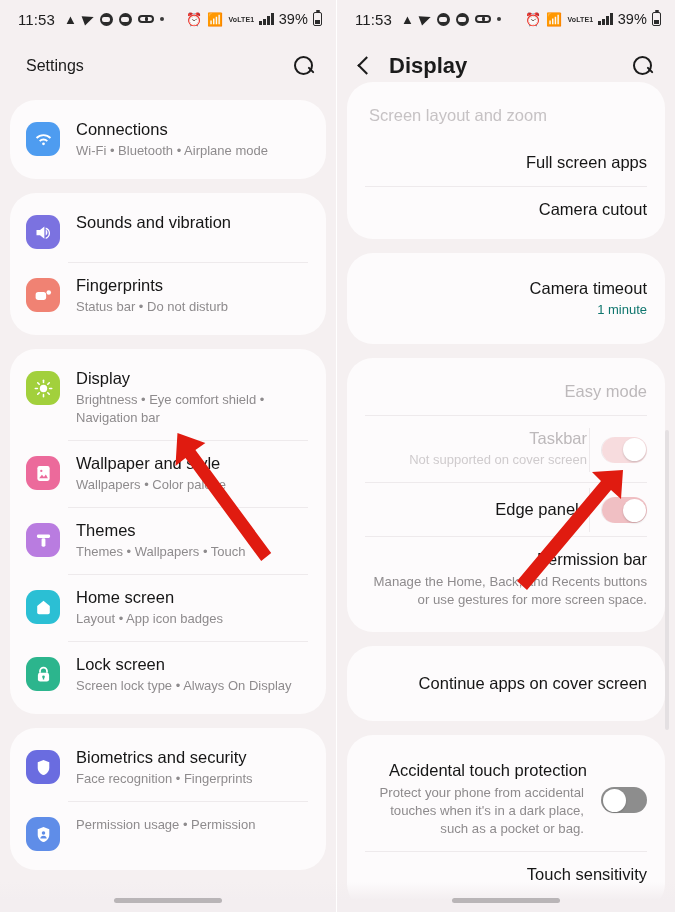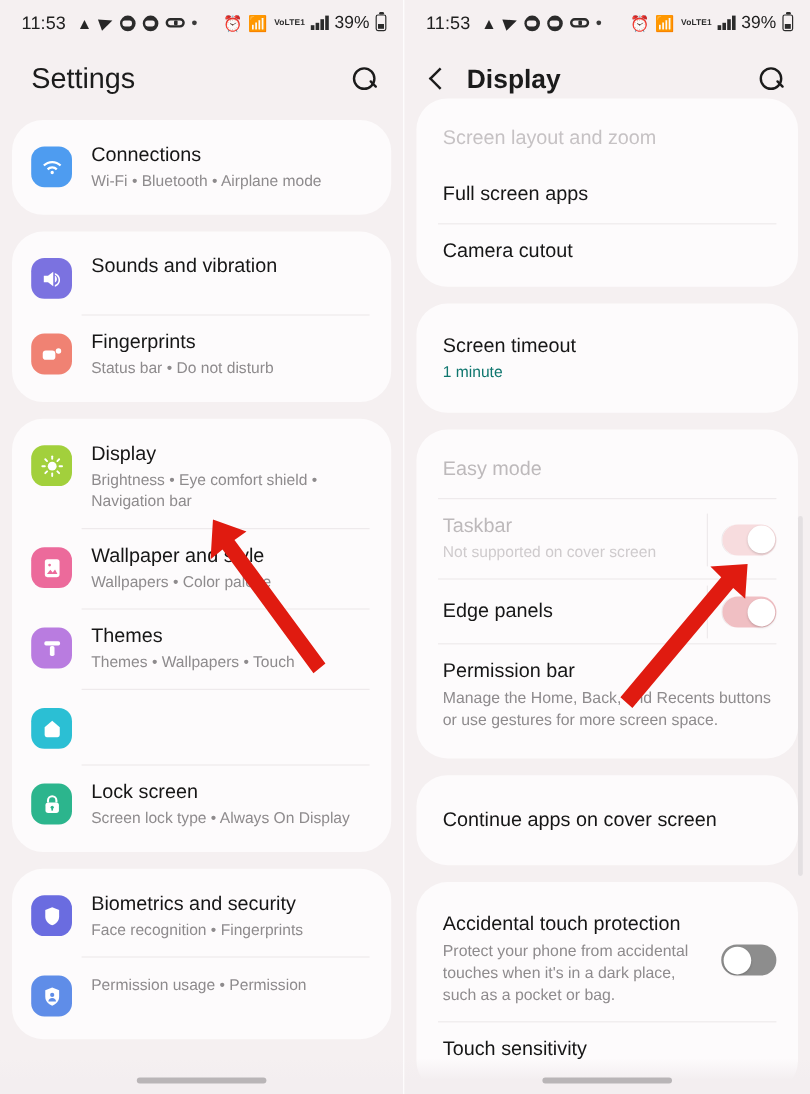--- a/index.html
+++ b/index.html
@@ -47,21 +47,21 @@
   .batt::before{content:"";position:absolute;top:-3px;left:2px;width:4px;height:2px;background:#2b2b2b;border-radius:1px;}
   .batt::after{content:"";position:absolute;left:1px;right:1px;bottom:1px;height:4px;background:#2b2b2b;}
   .pct { font-size: 14.5px; color:#202020; }
 
   
   .appbar {
     display:flex; align-items:center;
     padding: 14px 20px 20px 26px;
     min-height: 62px;
   }
-  .appbar .title { font-size: 24px; color:#1b1b1b; font-weight:400; }
+  .appbar .title { font-size: 16px; color:#1b1b1b; font-weight:400; }
   .appbar.with-back { padding-left: 16px; }
   .back-chevron {
     width:22px;height:22px; margin-right:14px;
     position:relative; flex:none; cursor:pointer;
   }
   .back-chevron::before{
     content:""; position:absolute; left:7px; top:4px;
     width:11px;height:11px; border-left:2.2px solid #1b1b1b; border-bottom:2.2px solid #1b1b1b;
     transform: rotate(45deg);
   }
@@ -90,21 +90,21 @@
   .row {
     display:flex; align-items:flex-start;
     padding: 13px 18px 13px 16px;
     position:relative;
   }
   .row + .row::before{
     content:""; position:absolute; left:58px; right:18px; top:0;
     height:1px; background:#eeeaec;
   }
   .row.no-icon + .row.no-icon::before { left:18px; }
-  .row.no-icon { padding-left: 22px; }
+  .row.no-icon { padding-left: 22px; text-align: right; }
   .ic {
     width: 34px;height:34px; border-radius: 11px; flex:none;
     margin-right: 16px; margin-top:3px;
     display:flex; align-items:center; justify-content:center;
     color:#fff;
   }
   .ic svg { width:21px;height:21px; fill:#fff; display:block; }
   .row-txt { flex:1; min-width:0; }
   .r-title { font-size: 16.5px; color:#161616; line-height: 21px; }
   .r-sub { font-size: 13px; color:#8e8b8d; line-height:18px; margin-top:2px; }
@@ -278,20 +278,24 @@
             <span class="r-title" style="display:block">Themes</span>
             <span class="r-sub" style="display:block">Themes  •  Wallpapers  •  Touch</span>
           </span>
         </div>
         <div class="row">
           <span class="ic" style="background:#2bbfd4">
             <svg viewBox="0 0 24 24">
                 <path d="M12 4.2l7.2 6.2v7.4a2 2 0 01-2 2H6.8a2 2 0 01-2-2v-7.4z"></path>
               </svg>
           </span>
+          <span class="row-txt">
+            <span class="r-title" style="display:block">Home screen</span>
+            <span class="r-sub" style="display:block">Layout  •  App icon badges</span>
+          </span>
         </div>
         <div class="row">
           <span class="ic" style="background:#2cb58d">
             <svg viewBox="0 0 24 24">
                 <path d="M8 10V8a4 4 0 118 0v2" fill="none" stroke="#fff" stroke-width="2"></path>
                 <rect x="5.6" y="10" width="12.8" height="10" rx="2.6"></rect>
                 <circle cx="12" cy="14.5" r="1.5" fill="#2cb58d"></circle>
                 <rect x="11.2" y="14.5" width="1.6" height="3.2" fill="#2cb58d"></rect>
               </svg>
           </span>
@@ -387,21 +391,21 @@
         <div class="row no-icon">
           <span class="row-txt">
             <span class="r-title" style="display:block">Camera cutout</span>
           </span>
         </div>
       </div>
 
       <div class="card" style="padding:12px 0;">
         <div class="row no-icon">
           <span class="row-txt">
-            <span class="r-title" style="display:block">Screen timeout</span>
+            <span class="r-title" style="display:block">Camera timeout</span>
             <span class="r-sub accent" style="display:block">1 minute</span>
           </span>
         </div>
       </div>
 
       <div class="card" style="padding:10px 0;">
         <div class="row no-icon dim">
           <span class="row-txt">
             <span class="r-title" style="display:block">Easy mode</span>
           </span>

